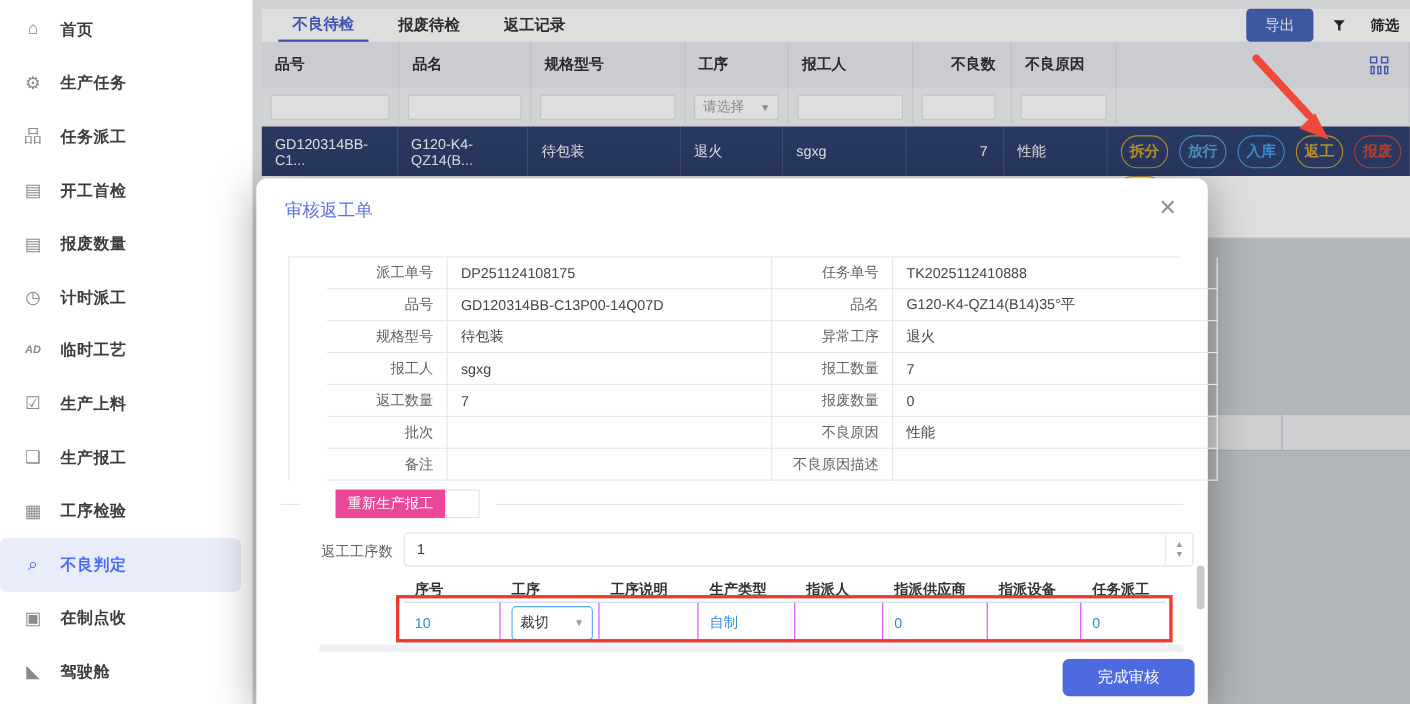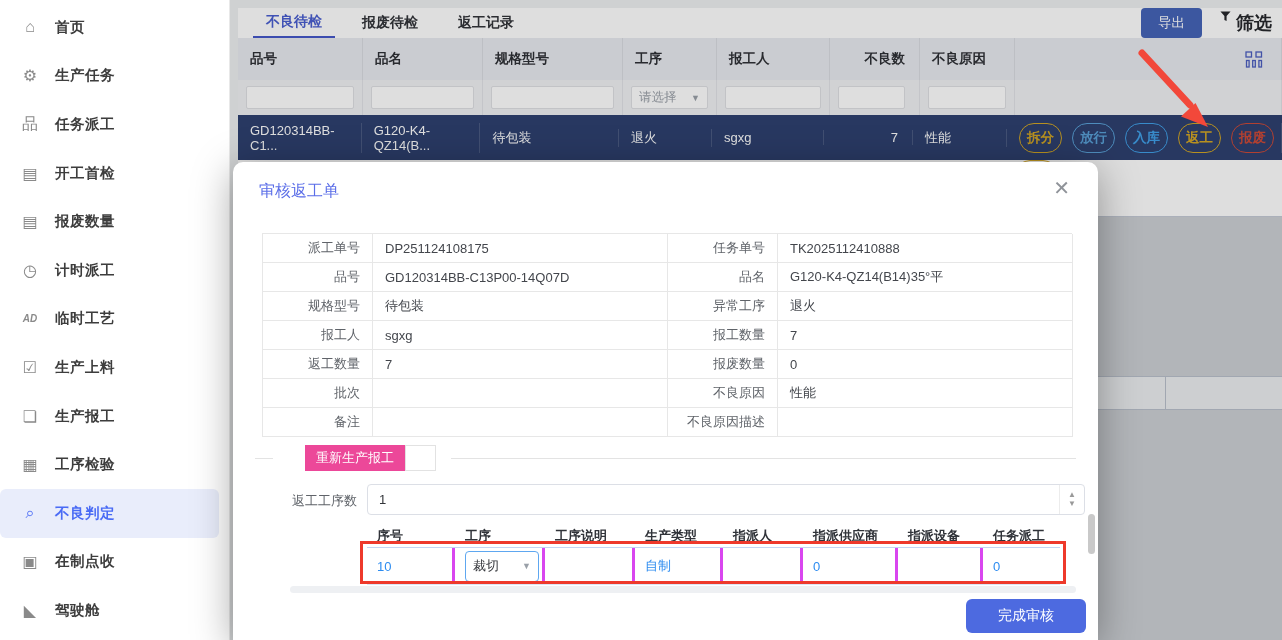--- a/index.html
+++ b/index.html
@@ -21,35 +21,35 @@
   .content { position:absolute; left:230px; top:0; right:0; bottom:0; background:#eef0f2; }
   .panel { position:absolute; left:8px; top:8px; right:0; bottom:0; background:#ffffff; }
 
   .tabbar { height:30px; display:flex; align-items:stretch; padding-left:15px; }
   .tab { display:flex; align-items:center; padding:0 13px; margin-right:14px;
     font-size:14px; font-weight:700; color:#33353a; cursor:pointer; }
   .tab.active { color:#4a5fd0; border-bottom:2px solid #4558c9; }
   .tab-spacer { flex:1; }
   .export-btn { align-self:center; background:#4564b8; color:#fff; font-size:13.5px;
     padding:6px 17px; border:none; border-radius:4px; margin-right:18px; cursor:pointer; }
-  .filter-ctl { align-self:center; display:flex; gap:5px;
-    margin-right:10px; font-size:18px; font-weight:700; color:#26282c; cursor:pointer; }
+  .filter-ctl { align-self:center; display:flex; align-items:center; gap:23px;
+    margin-right:10px; font-size:13px; font-weight:700; color:#26282c; cursor:pointer; }
 
   
   .thead { height:42px; display:flex; background:#e9ebf1; font-size:13.5px; font-weight:700; color:#2f3136; }
   .thead > div { display:flex; align-items:center; padding-left:12px; border-right:1px solid #dadce2; }
   .tfilter { height:35px; display:flex; background:#f1f2f4; }
   .tfilter > div { display:flex; align-items:center; padding:0 8px; border-right:1px solid #e2e3e7; }
   .fbox { height:23px; width:100%; background:#fff; border:1px solid #dfе0e4; border:1px solid #dfe0e4; border-radius:2px; }
   .fselect { height:23px; width:100%; background:#fff; border:1px solid #dfe0e4; border-radius:2px;
     display:flex; align-items:center; justify-content:space-between; padding:0 7px;
     font-size:12.5px; color:#9aa0a8; }
   .caret { font-size:9px; color:#9aa0a8; }
 
-  .trow1 { height:45px; display:flex; background:#2e4170; color:#fff; font-size:13px;align-items:center; }
+  .trow1 { height:45px; display:flex; background:#2e4170; color:#fff; font-size:13px; }
   .trow1 > div { display:flex; align-items:center; padding-left:12px; border-right:1px solid rgba(255,255,255,.14); }
   .trow2 { height:57px; display:flex; background:#ffffff; border-bottom:1px solid #c5cbd6; }
 
   .c1{width:125px}.c2{width:120px}.c3{width:140px}.c4{width:94px}.c5{width:113px}
   .c6{width:90px; justify-content:flex-end; padding-right:14px !important;}
   .c7{width:95px}.c8{flex:1; justify-content:flex-end; gap:10px; padding-right:7px;}
   .thead .c8 { padding-right:18px; }
 
   .pill { width:43px; height:30px; border-radius:15px; background:transparent;
     font-size:13.5px; font-weight:700; display:flex; align-items:center; justify-content:center;
@@ -68,21 +68,21 @@
   .overlay { position:absolute; inset:0; background:rgba(0,0,0,0.13); z-index:40; }
 
   
   .modal { position:absolute; left:3px; top:162px; width:865px; height:478px; background:#fff;
     border-radius:10px 10px 0 0; box-shadow:0 8px 40px rgba(0,0,0,.35); z-index:50; }
   .m-title { position:absolute; left:26px; top:19px; font-size:16px; color:#5b6ee8; }
   .m-close { position:absolute; right:28px; top:14px; font-size:20px; color:#8f9399; cursor:pointer; }
 
   .m-form { position:absolute; left:29px; top:71px; width:810px;
     display:grid; grid-template-columns:110px 295px 110px 295px; grid-auto-rows:29px;
-    border-top:1px solid #e7e7e7; border-left:1px solid #e7e7e7; font-size:13px; }
+    border-top:1px solid #e7e7e7; border-left:1px solid #e7e7e7; font-size:13px;padding-left:34px; }
   .m-form > div { border-right:1px solid #e7e7e7; border-bottom:1px solid #e7e7e7;
     display:flex; align-items:center; overflow:hidden; white-space:nowrap; }
   .flabel { justify-content:flex-end; padding-right:12px; color:#5f6369; }
   .fvalue { padding-left:12px; color:#43464c; }
 
   .m-divider { position:absolute; left:22px; top:283px; height:26px; width:821px; }
   .m-divider .dash { position:absolute; left:0; top:13px; width:18px; height:1px; background:#e3e3e3; }
   .m-divider .glabel { position:absolute; left:50px; top:0; width:100px; height:26px; background:#ec4899;
     color:#fff; font-size:13px; display:flex; align-items:center; justify-content:center; }
   .m-divider .wbox { position:absolute; left:150px; top:0; width:31px; height:26px; background:#fff;
@@ -95,21 +95,21 @@
     border:1px solid #dcdfe6; border-radius:4px; display:flex; align-items:center; }
   .m-steps-input .val { padding-left:11px; font-size:13px; color:#33353a; flex:1; }
   .spinner { display:flex; flex-direction:column; justify-content:center; gap:1px;
     padding:0 8px; border-left:1px solid #ececec; height:100%; cursor:pointer; }
   .spinner span { font-size:8px; color:#999; line-height:8px; }
 
   .m-table { position:absolute; left:134px; top:363px; width:693px; font-size:13px; }
   .m-thead { display:flex; height:23px; border-bottom:1px solid #c4d5f2; font-weight:700; color:#303339;align-items:center; }
   .m-thead > div { padding-left:10px; display:flex; align-items:center; }
   .m-trow { display:flex; height:37px; border-bottom:1px solid #dce5f4; color:#2d8cf0; }
-  .m-trow > div { padding-left:10px; display:flex; align-items:center; border-right:3px solid #d946ef; }
+  .m-trow > div { padding-left:10px; display:flex; align-items:center; border-right:1px solid #d946ef; }
   .m-trow > div:last-child { border-right:none; }
   .s1{width:88px}.s2{width:90px}.s3{width:90px}.s4{width:88px}.s5{width:80px}.s6{width:95px}.s7{width:85px}.s8{width:77px}
   .proc-select { width:74px; height:31px; border:1px solid #5ea7f0; border-radius:4px; background:#fff;
     display:flex; align-items:center; justify-content:space-between; padding:0 7px;
     color:#33353a; font-size:13px; cursor:pointer; }
   .m-strip { position:absolute; left:57px; right:22px; top:424px; height:7px;
     background:#eef0f3; border-radius:4px; }
 
   .red-rect { position:absolute; left:127px; top:379px; width:706px; height:43px;
     border:3px solid #ee392b; z-index:5; pointer-events:none; }

